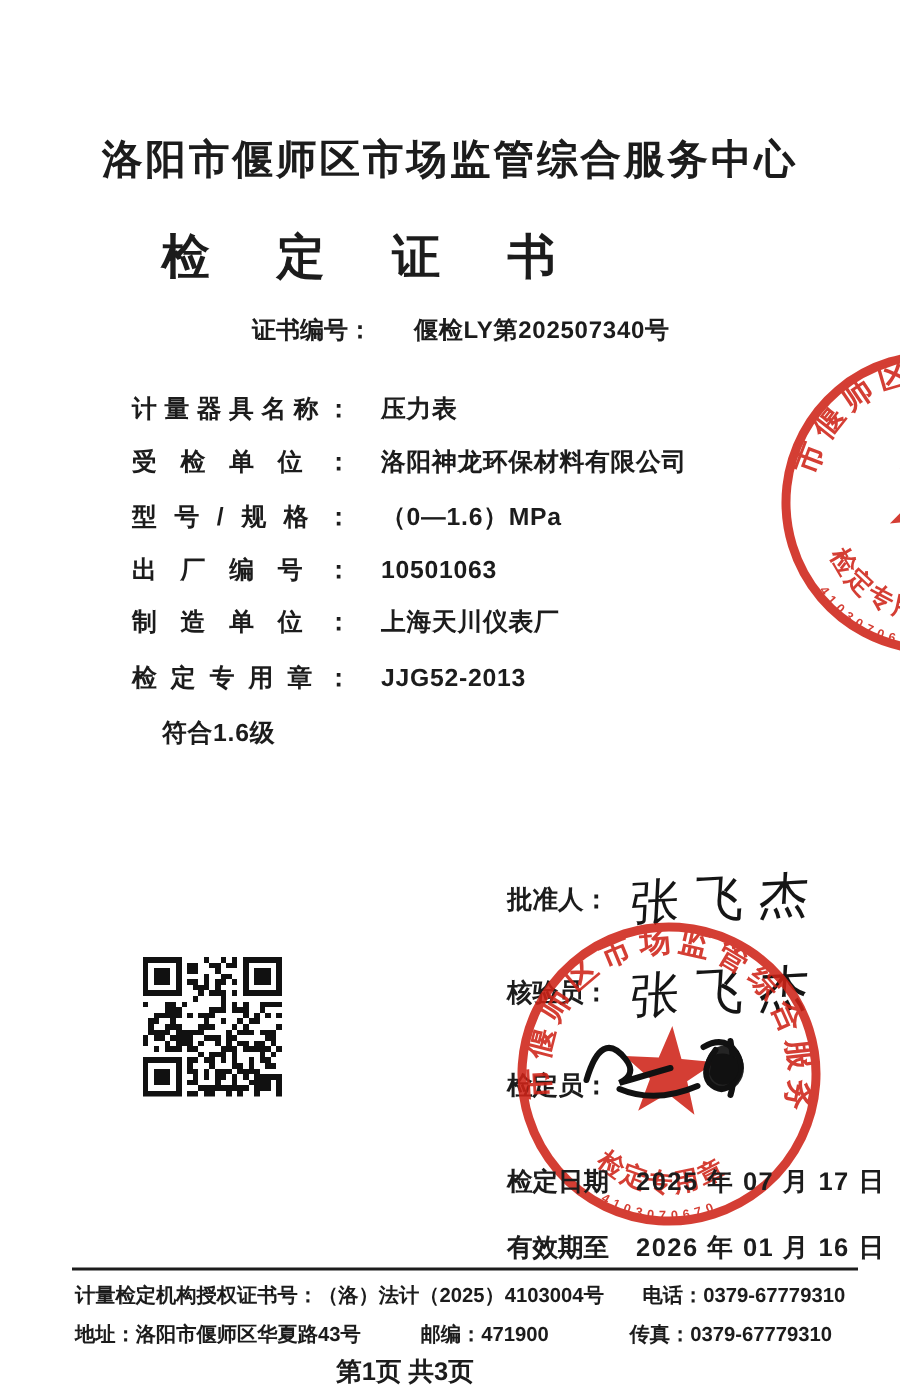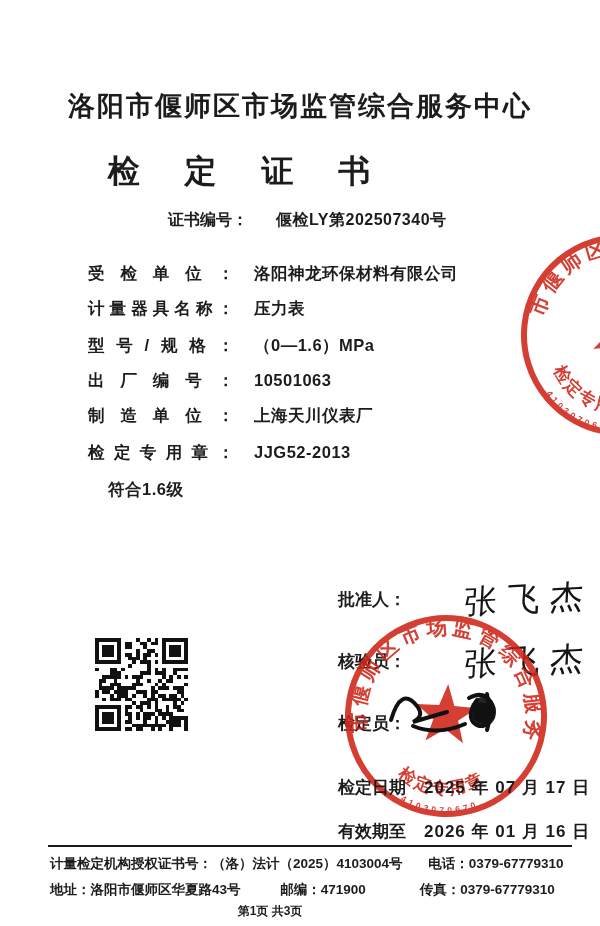--- a/index.html
+++ b/index.html
@@ -26,63 +26,63 @@
   .fields{top:262px;left:88px;width:460px;}
   .frow{height:35px;display:flex;align-items:flex-start;font-size:16.5px;line-height:22px;}
   .flabel{
     display:inline-block;width:146px;font-weight:700;
     text-align:justify;text-align-last:justify;text-justify:inter-character;
   }
   .fvalue{margin-left:20px;font-weight:600;letter-spacing:.5px;white-space:nowrap;}
   .gap{height:2px;}
   
   .sigs{top:580px;left:338px;width:250px;}
-  .sigrow{display:flex;align-items:center;margin-bottom:24px;height:38px;gap:44px;}
+  .sigrow{display:flex;align-items:center;margin-bottom:24px;height:38px;}
   .siglabel{font-size:17px;font-weight:700;white-space:nowrap;}
   .signame{
     font-size:33px;font-weight:400;margin-left:14px;letter-spacing:10px;
     transform:rotate(-3deg) skewX(-6deg);color:#151515;white-space:nowrap;
   }
   
   .dates{top:776px;left:338px;width:250px;}
   .drow{display:flex;margin-bottom:21px;font-size:17px;font-weight:700;white-space:nowrap;}
   .dval{margin-left:18px;font-weight:600;letter-spacing:1px;}
   
   .footer-rule{top:845px;left:48px;width:524px;height:2px;background:#1c1c1c;}
   .fline1{top:855px;left:50px;width:540px;font-size:13.5px;font-weight:700;white-space:nowrap;}
   .fline1 .seg2{margin-left:22px;}
   .fline2{top:881px;left:50px;width:540px;font-size:13.5px;font-weight:700;white-space:nowrap;}
   .fline2 .seg2{margin-left:36px;}
   .fline2 .seg3{margin-left:50px;}
-  .fline3{top:903px;left:0;width:540px;text-align:center;font-size:12px;font-weight:600;}
+  .fline3{top:903px;left:0;width:540px;text-align:center;font-size:17px;font-weight:600;}
   
   .qr{top:638px;left:95px;width:93px;height:93px;}
   .seal{pointer-events:none;}
   .seal-top{top:230px;left:517px;width:210px;height:210px;}
   .seal-bottom{top:611px;left:341px;width:210px;height:210px;}
   .scribble{top:668px;left:383px;width:150px;height:90px;}
 </style>
 </head>
 <body>
 
 <div class="abs org-title">洛阳市偃师区市场监管综合服务中心</div>
 <div class="abs cert-title">检 定 证 书</div>
 
 <div class="abs certno">
   <span class="lbl">证书编号：</span><span class="val">偃检LY第202507340号</span>
 </div>
 
 <div class="abs fields">
   <div class="frow">
+    <span class="flabel">计量器具名称：</span>
+    <span class="fvalue">压力表</span>
+  </div>
+  <div class="frow">
     <span class="flabel">受检单位：</span>
     <span class="fvalue">洛阳神龙环保材料有限公司</span>
-  </div>
-  <div class="frow">
-    <span class="flabel">计量器具名称：</span>
-    <span class="fvalue">压力表</span>
   </div>
   <div class="gap"></div>
   <div class="frow">
     <span class="flabel">型号/规格：</span>
     <span class="fvalue">（0—1.6）MPa</span>
   </div>
   <div class="frow">
     <span class="flabel">出厂编号：</span>
     <span class="fvalue">10501063</span>
   </div>

